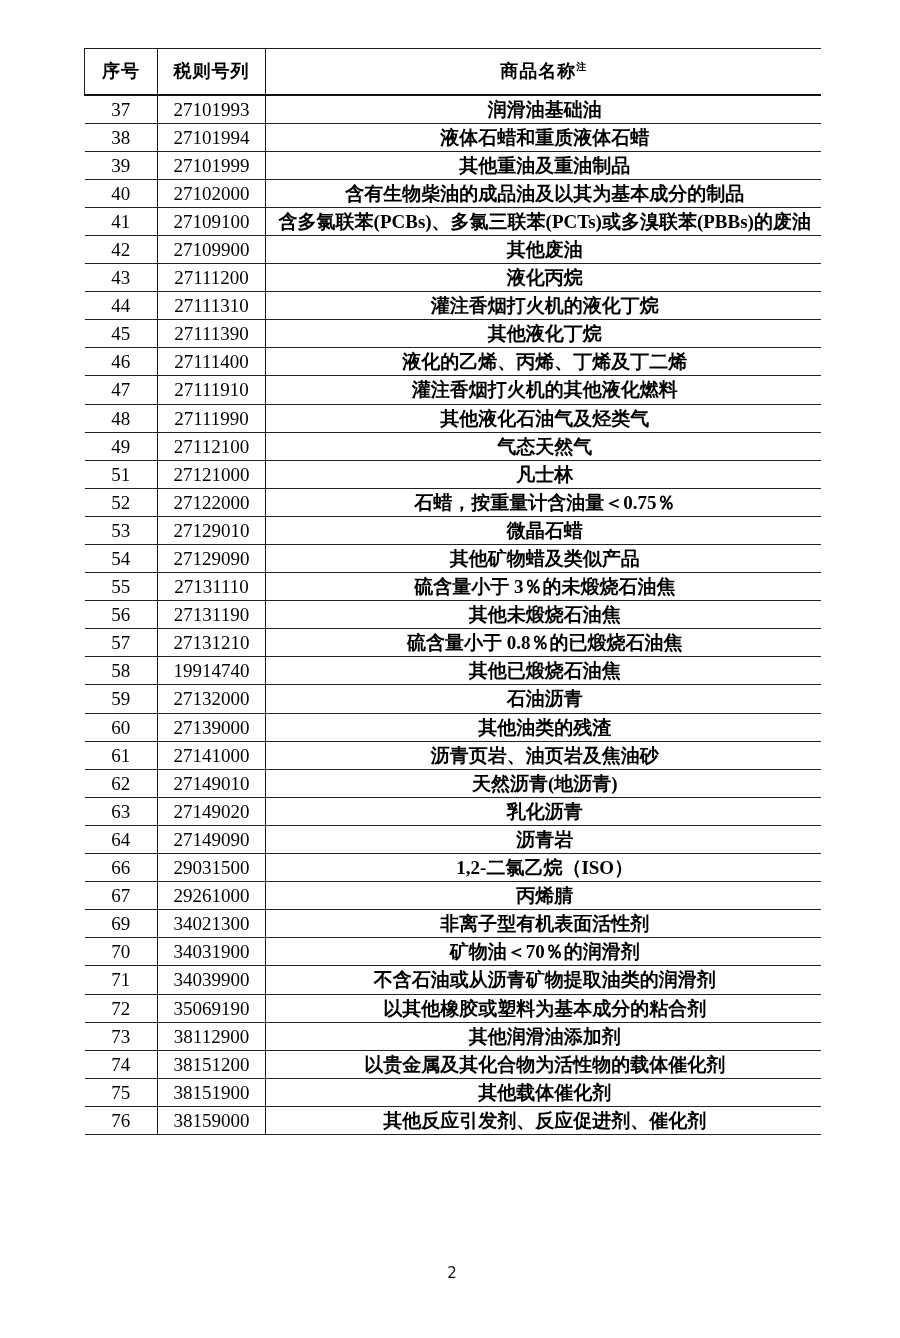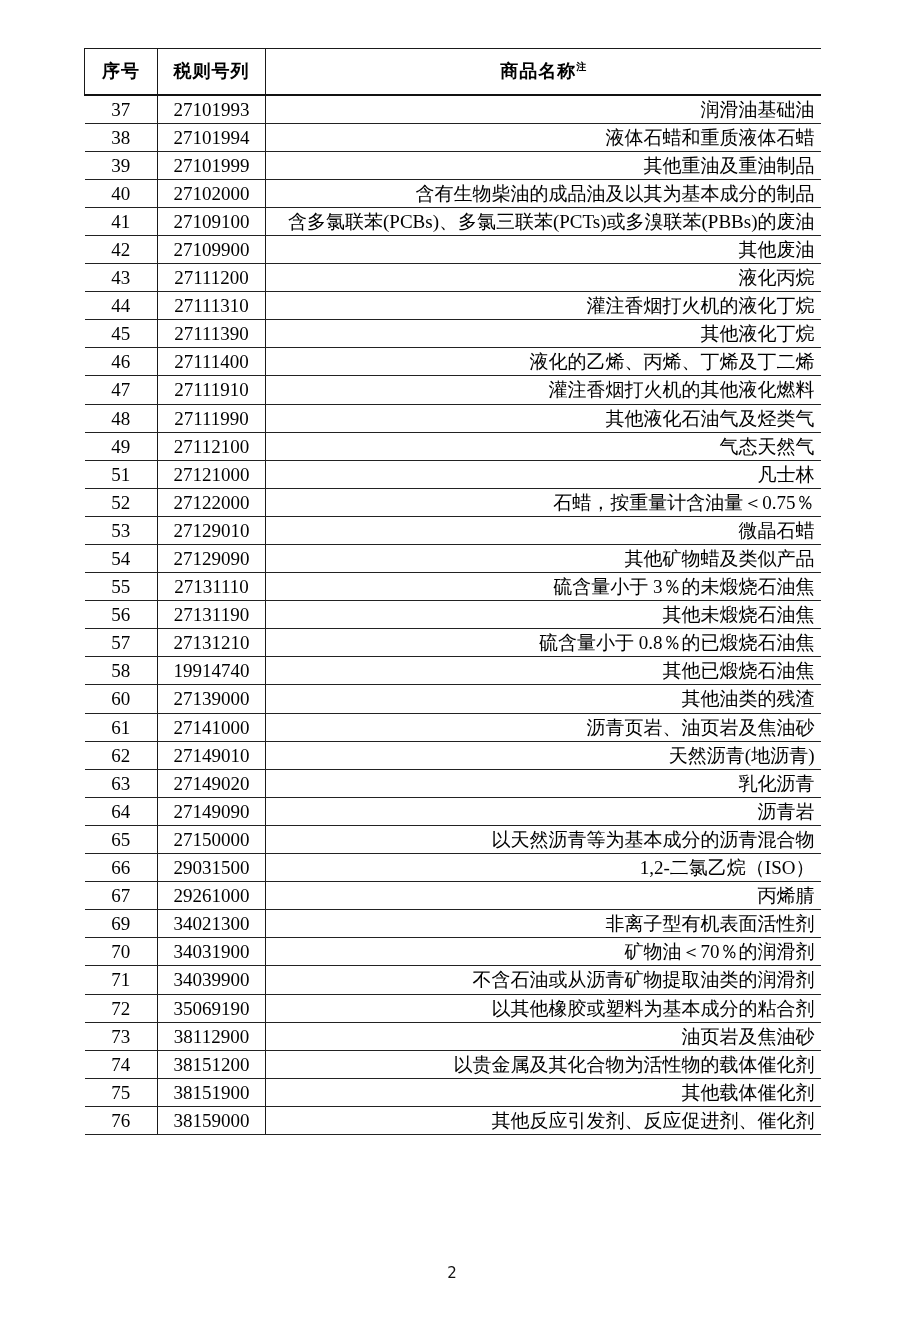--- a/index.html
+++ b/index.html
@@ -41,22 +41,23 @@
   th:nth-child(2), td:nth-child(2) { border-right: 1.4px solid #1a1a1a; }
   td {
     font-size: 19px;
     line-height: 27.1px;
     border-bottom: 1.2px solid #222222;
     text-align: center;
     vertical-align: middle;
     padding: 0;
   }
   td.name {
-    text-align: right;
+    text-align: center;
     padding: 0 6px 0 9px;
+    font-weight: bold;
   }
   sup.note {
     font-size: 10px;
     vertical-align: super;
     line-height: 0;
     letter-spacing: 0;
   }
   .page-number {
     position: absolute;
     left: 84px;
@@ -186,20 +187,25 @@
           <td>57</td>
           <td>27131210</td>
           <td class="name">硫含量小于 0.8％的已煅烧石油焦</td>
         </tr>
         <tr>
           <td>58</td>
           <td>19914740</td>
           <td class="name">其他已煅烧石油焦</td>
         </tr>
         <tr>
+          <td>59</td>
+          <td>27132000</td>
+          <td class="name">石油沥青</td>
+        </tr>
+        <tr>
           <td>60</td>
           <td>27139000</td>
           <td class="name">其他油类的残渣</td>
         </tr>
         <tr>
           <td>61</td>
           <td>27141000</td>
           <td class="name">沥青页岩、油页岩及焦油砂</td>
         </tr>
         <tr>
@@ -211,25 +217,20 @@
           <td>63</td>
           <td>27149020</td>
           <td class="name">乳化沥青</td>
         </tr>
         <tr>
           <td>64</td>
           <td>27149090</td>
           <td class="name">沥青岩</td>
         </tr>
         <tr>
-          <td>65</td>
-          <td>27150000</td>
-          <td class="name">以天然沥青等为基本成分的沥青混合物</td>
-        </tr>
-        <tr>
           <td>66</td>
           <td>29031500</td>
           <td class="name">1,2-二氯乙烷（ISO）</td>
         </tr>
         <tr>
           <td>67</td>
           <td>29261000</td>
           <td class="name">丙烯腈</td>
         </tr>
         <tr>
@@ -248,21 +249,21 @@
           <td class="name">不含石油或从沥青矿物提取油类的润滑剂</td>
         </tr>
         <tr>
           <td>72</td>
           <td>35069190</td>
           <td class="name">以其他橡胶或塑料为基本成分的粘合剂</td>
         </tr>
         <tr>
           <td>73</td>
           <td>38112900</td>
-          <td class="name">油页岩及焦油砂</td>
+          <td class="name">其他润滑油添加剂</td>
         </tr>
         <tr>
           <td>74</td>
           <td>38151200</td>
           <td class="name">以贵金属及其化合物为活性物的载体催化剂</td>
         </tr>
         <tr>
           <td>75</td>
           <td>38151900</td>
           <td class="name">其他载体催化剂</td>

